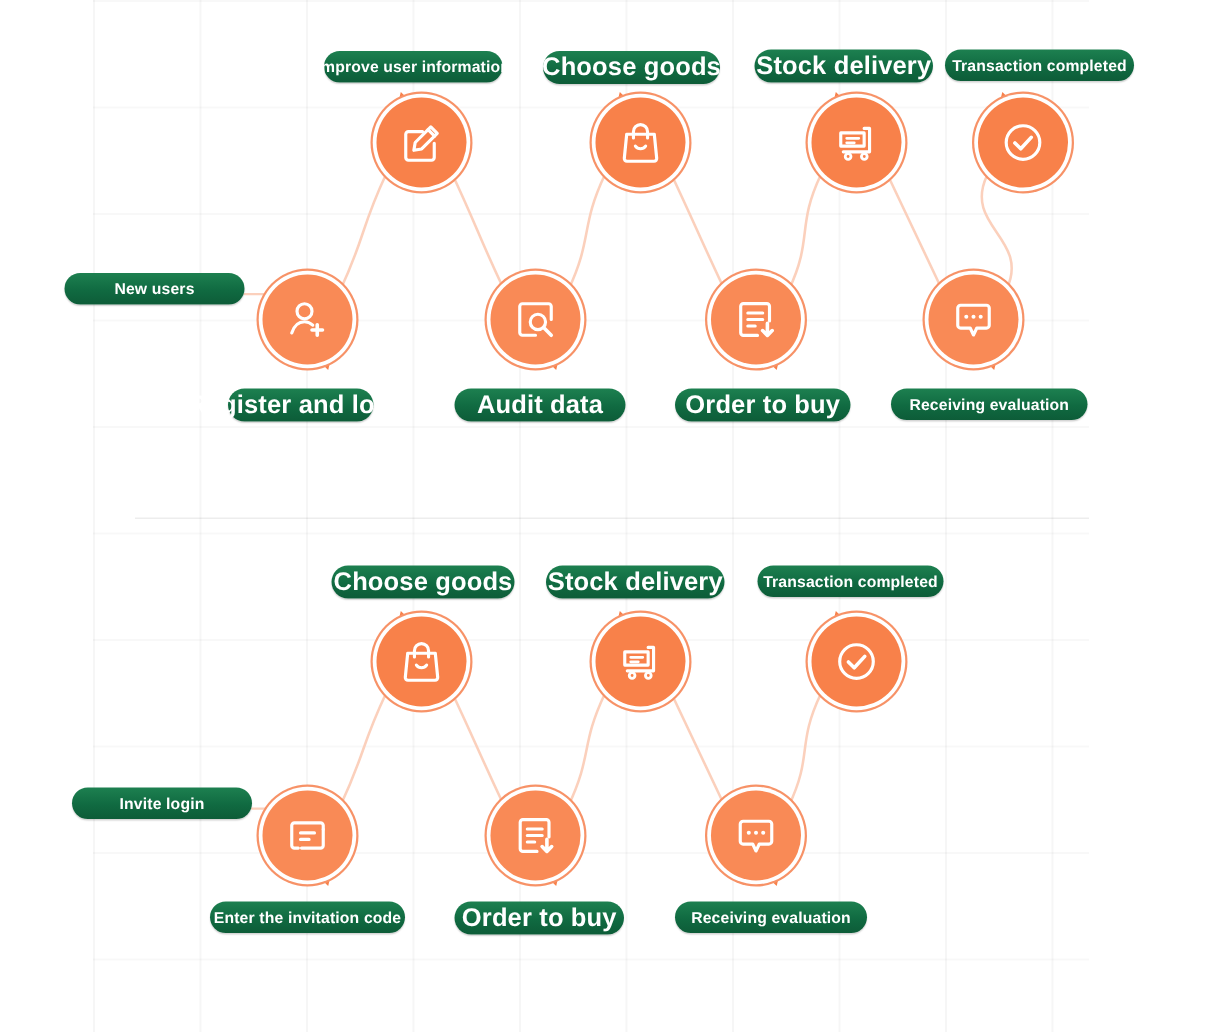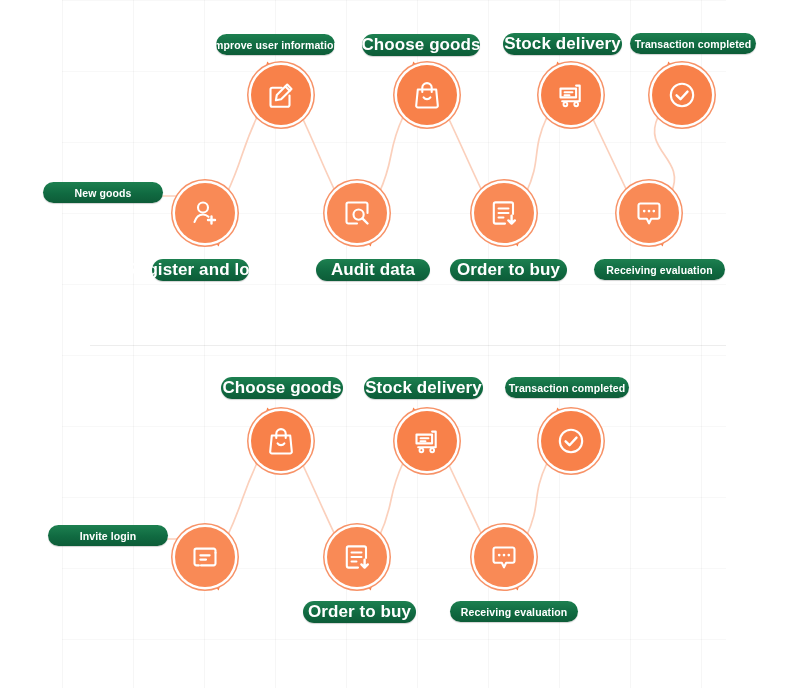--- a/index.html
+++ b/index.html
@@ -161,21 +161,21 @@
       <div class="disc">
         <span>
           <svg width="32" height="32" viewBox="0 0 32 32">
        <path d="M26.5 16V7.3a1.8 1.8 0 0 0-1.8-1.8H7.3a1.8 1.8 0 0 0-1.8 1.8v17.4a1.8 1.8 0 0 0 1.8 1.8H16" style="fill:none;stroke:#fff;stroke-width:2.1;stroke-linecap:round;stroke-linejoin:round"></path>
        <circle cx="17.6" cy="17.6" r="5.1" style="fill:none;stroke:#fff;stroke-width:2.1;stroke-linecap:round;stroke-linejoin:round"></circle>
        <path d="M21.4 21.4l5.1 5.1" style="fill:none;stroke:#fff;stroke-width:2.1;stroke-linecap:round;stroke-linejoin:round;stroke-width:2.4"></path>
      </svg>
         </span>
       </div>
     </div>
-    <div class="pill big" style="left: 316px; top: 259px; width: 114px;">Audit data</div>
+    <div class="pill big" style="left: 303px; top: 259px; width: 114px;">Audit data</div>
     <div class="node" style="left: 393px; top: 61px;">
       <div class="arcwrap"><svg width="80" height="80" viewBox="0 0 80 80">
       <path d="M15.9 49.5A27 27 0 0 1 30.0 12.6" fill="none" stroke="#f8814a" stroke-width="3.4" stroke-linecap="round"></path>
       <path d="M26.2 6.4 L34.6 14.4 L23.6 17.4 Z" fill="#f8814a"></path>
     </svg></div>
       <div class="disc">
         <span>
           <svg width="32" height="32" viewBox="0 0 32 32">
        <path d="M6.8 10.5h18.4l1.6 16a1.8 1.8 0 0 1-1.8 2H7a1.8 1.8 0 0 1-1.8-2z" style="fill:none;stroke:#fff;stroke-width:2.1;stroke-linecap:round;stroke-linejoin:round"></path>
        <path d="M11.3 13V8.8a4.7 4.7 0 0 1 9.4 0V13" style="fill:none;stroke:#fff;stroke-width:2.1;stroke-linecap:round;stroke-linejoin:round"></path>
@@ -259,20 +259,21 @@
       <div class="disc">
         <span>
           <svg width="32" height="32" viewBox="0 0 32 32">
        <path d="M26.5 11.8V9.4a1.8 1.8 0 0 0-1.8-1.8H7.3A1.8 1.8 0 0 0 5.5 9.4v13.2a1.8 1.8 0 0 0 1.8 1.8h2.6" style="fill:none;stroke:#fff;stroke-width:2.1;stroke-linecap:round;stroke-linejoin:round"></path>
        <path d="M12 24.4h12.7a1.8 1.8 0 0 0 1.8-1.8V11.8" style="fill:none;stroke:#fff;stroke-width:2.1;stroke-linecap:round;stroke-linejoin:round" stroke-dasharray="0 0"></path>
        <path d="M11.4 14.3h9.2M11.4 18.6h5.6" style="fill:none;stroke:#fff;stroke-width:2.1;stroke-linecap:round;stroke-linejoin:round;stroke-width:2.2"></path>
      </svg>
         </span>
       </div>
     </div>
+    <div class="pill" style="left: 140px; top: 601px; width: 130px;">Enter the invitation code</div>
     <div class="node" style="left: 247px; top: 407px;">
       <div class="arcwrap"><svg width="80" height="80" viewBox="0 0 80 80">
       <path d="M15.9 49.5A27 27 0 0 1 30.0 12.6" fill="none" stroke="#f8814a" stroke-width="3.4" stroke-linecap="round"></path>
       <path d="M26.2 6.4 L34.6 14.4 L23.6 17.4 Z" fill="#f8814a"></path>
     </svg></div>
       <div class="disc">
         <span>
           <svg width="32" height="32" viewBox="0 0 32 32">
        <path d="M6.8 10.5h18.4l1.6 16a1.8 1.8 0 0 1-1.8 2H7a1.8 1.8 0 0 1-1.8-2z" style="fill:none;stroke:#fff;stroke-width:2.1;stroke-linecap:round;stroke-linejoin:round"></path>
        <path d="M11.3 13V8.8a4.7 4.7 0 0 1 9.4 0V13" style="fill:none;stroke:#fff;stroke-width:2.1;stroke-linecap:round;stroke-linejoin:round"></path>
@@ -341,15 +342,15 @@
       <div class="disc">
         <span>
           <svg width="32" height="32" viewBox="0 0 32 32">
        <circle cx="16" cy="16" r="11.2" style="fill:none;stroke:#fff;stroke-width:2.1;stroke-linecap:round;stroke-linejoin:round"></circle>
        <path d="M10.6 16.3l3.9 3.9 7-7.6" style="fill:none;stroke:#fff;stroke-width:2.1;stroke-linecap:round;stroke-linejoin:round;stroke-width:2.4"></path>
      </svg>
         </span>
       </div>
     </div>
     <div class="pill" style="left: 505px; top: 377px; width: 124px;">Transaction completed</div>
-    <div class="pill" id="entry-pill-1" style="left:43px;top:182px;width:120px;">New goods</div>
+    <div class="pill" id="entry-pill-1" style="left:43px;top:182px;width:120px;">New users</div>
     <div class="pill" id="entry-pill-2" style="left: 48px; top: 525px; width: 120px;">Invite login</div>
   </div>
 
 </body></html>

